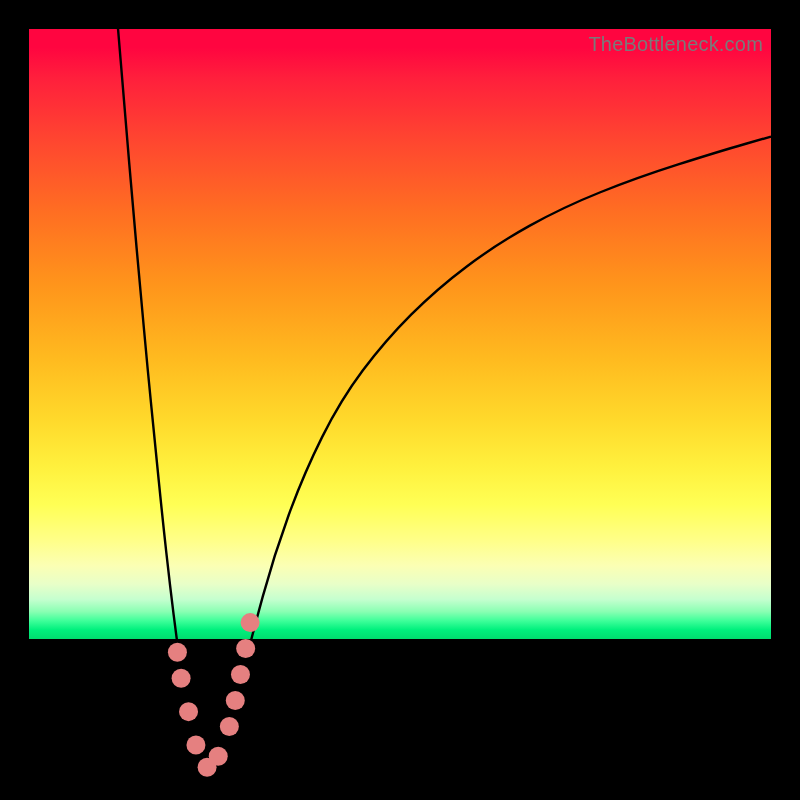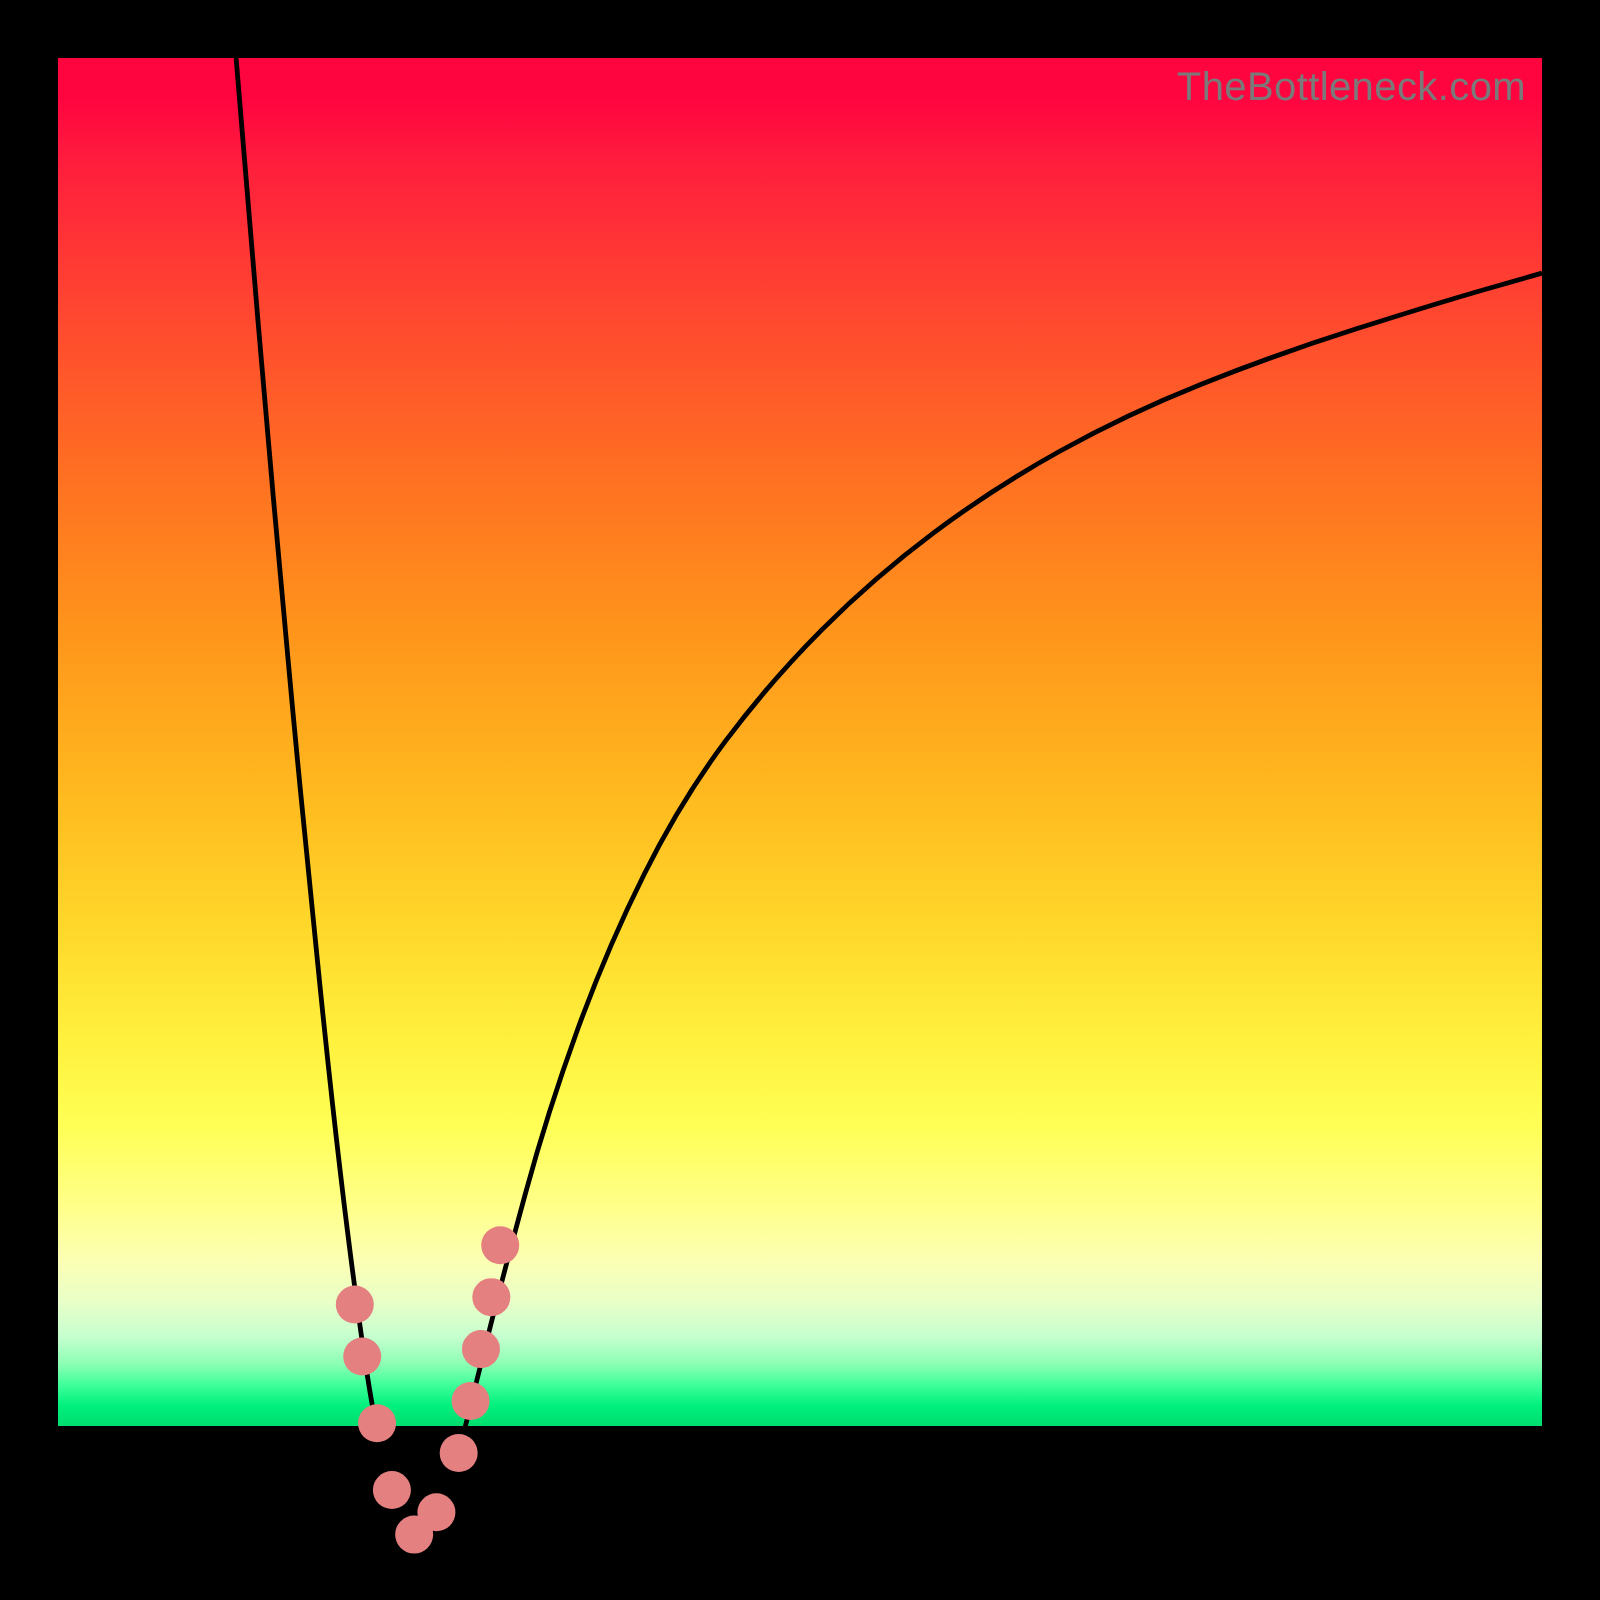--- a/index.html
+++ b/index.html
@@ -15,21 +15,21 @@
     width: 800px;
     height: 800px;
     background: #000;
     position: relative;
   }
   .plot-area {
     position: absolute;
     left: 29px;
     top: 29px;
     width: 742px;
-    height: 684px;
+    height: 610px;
     
     background: linear-gradient(
       to bottom,
       #ff0540 0%,
       #ff0540 3%,
       #ff1f3c 8%,
       #ff4530 18%,
       #ff6e22 30%,
       #ff951b 42%,
       #ffba1f 54%,

